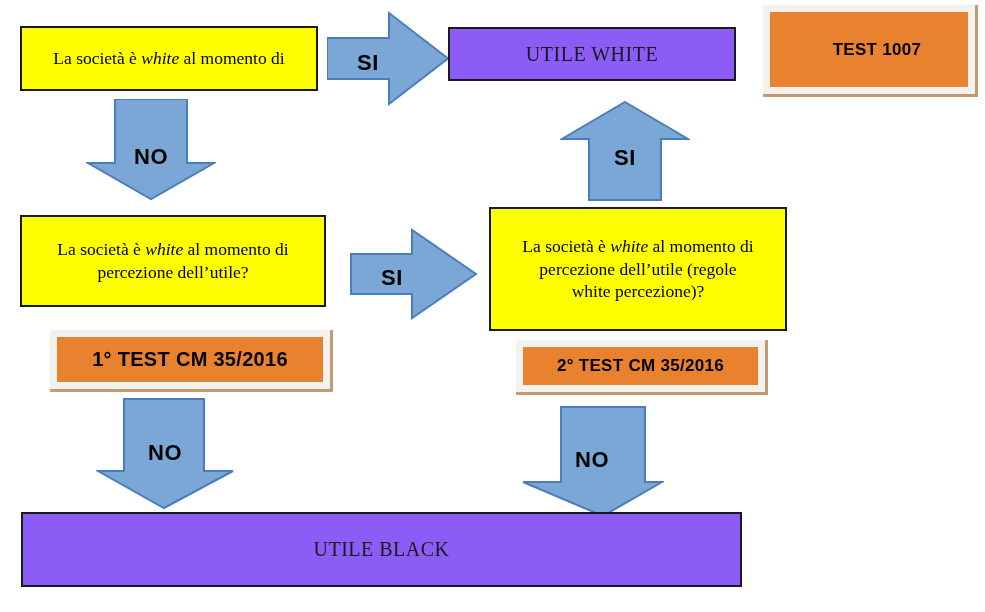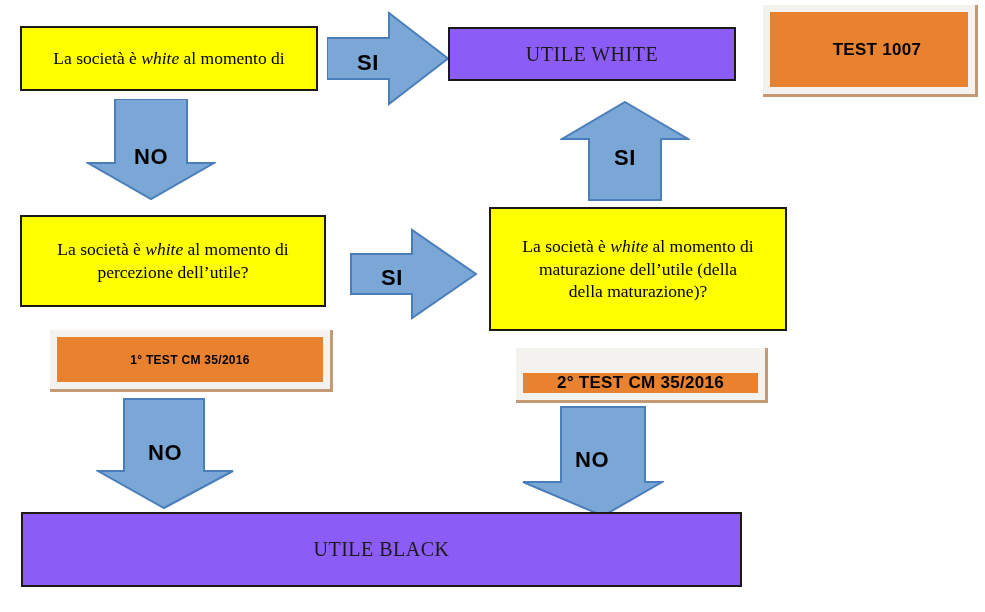--- a/index.html
+++ b/index.html
@@ -131,30 +131,30 @@
   <div class="arrow" style="left:350px; top:228px; width:128px; height:92px;">
     <svg viewBox="0 0 128 92" preserveAspectRatio="none">
       <polygon points="1,26 62,26 62,2 126,46 62,90 62,66 1,66" fill="#7BA7D7" stroke="#4A7EBB" stroke-width="2"></polygon>
     </svg>
   </div>
   <div class="arrow-label" style="left:368px; top:265px; width:48px;">SI</div>
 
   <div class="box box-yellow" style="left:489px; top:207px; width:298px; height:124px;">
     <div>
       <span>La società è </span><span class="ital">white</span><span> al momento di</span><br>
-      <span>maturazione dell’utile (della</span><br>
-      <span>della maturazione)?</span>
+      <span>percezione dell’utile (regole</span><br>
+      <span>white percezione)?</span>
     </div>
   </div>
 
   <div class="test-box" style="left:50px; top:330px; width:283px; height:62px;">
-    <div class="test-inner" style="font-size:12px;">1° TEST CM 35/2016</div>
+    <div class="test-inner" style="font-size:20px;">1° TEST CM 35/2016</div>
   </div>
 
-  <div class="test-box" style="left:516px; top:348px; width:252px; height:55px;align-items:flex-end;">
+  <div class="test-box" style="left:516px; top:340px; width:252px; height:55px;">
     <div class="test-inner" style="font-size:17px;">2° TEST CM 35/2016</div>
   </div>
 
   <div class="arrow" style="left:96px; top:398px; width:140px; height:112px;">
     <svg viewBox="0 0 140 112" preserveAspectRatio="none">
       <polygon points="28,1 108,1 108,73 137,73 68,110 2,73 28,73" fill="#7BA7D7" stroke="#4A7EBB" stroke-width="2"></polygon>
     </svg>
   </div>
   <div class="arrow-label" style="left:125px; top:440px; width:80px;">NO</div>
 

